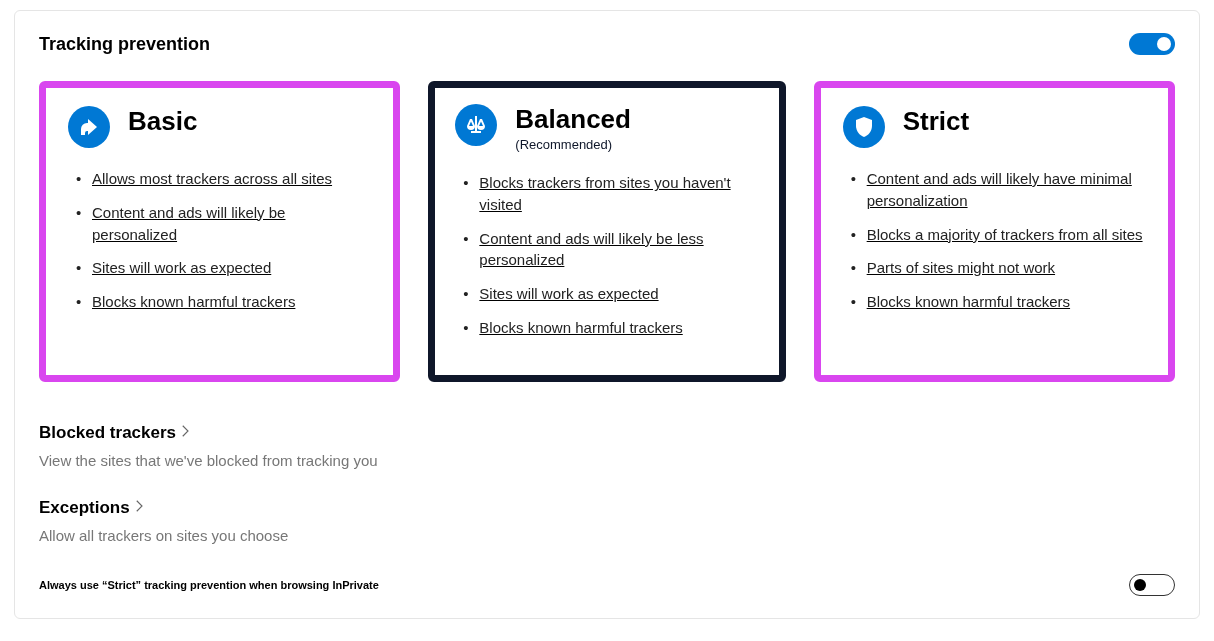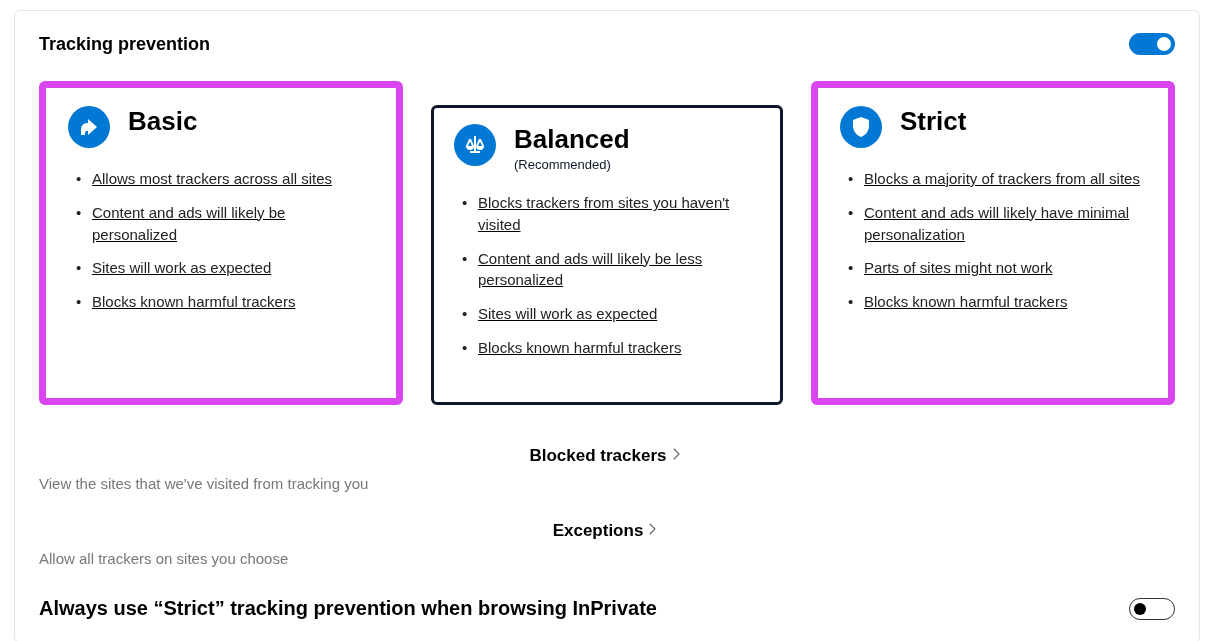--- a/index.html
+++ b/index.html
@@ -71,23 +71,22 @@
     }
     .card {
       flex: 1;
       border: 7px solid #d946ef;
       border-radius: 6px;
       padding: 18px 22px 43px 22px;
       cursor: pointer;
       min-height: 300px;
     }
     .card-selected {
-      border: 3px solid #0f172a;
+      border: 7px solid #0f172a;
       padding: 16px 20px 24px 20px;
-      margin-top: 24px;
     }
     .card-head {
       display: flex;
       align-items: flex-start;
       gap: 18px;
       margin-bottom: 20px;
     }
     .card-icon {
       width: 42px;
       height: 42px;
@@ -131,21 +130,21 @@
       color: #222;
     }
     .card li::before {
       content: "•";
       position: absolute;
       left: 8px;
       top: 0;
     }
     .link-row {
       display: flex;
-      justify-content: center;
+      justify-content: flex-start;
       align-items: center;
       padding: 10px 0 6px 0;
       cursor: pointer;
     }
     .link-title {
       font-size: 17px;
       font-weight: 600;
     }
     .link-desc {
       font-size: 15px;
@@ -163,21 +162,21 @@
       stroke-width: 1.5;
       fill: none;
     }
     .setting-row {
       display: flex;
       justify-content: space-between;
       align-items: center;
       padding: 12px 0 4px 0;
     }
     .setting-label {
-      font-size: 20px;
+      font-size: 11px;
       font-weight: 600;
     }
   </style>
 </head>
 <body>
 
 <div class="panel">
 
   <div class="header-row">
     <div class="section-title">Tracking prevention</div>
@@ -230,38 +229,38 @@
         <div class="card-icon">
           <svg viewBox="0 0 24 24">
               <path d="M12 2 L20 5 V11 C20 16 16.5 20.5 12 22 C7.5 20.5 4 16 4 11 V5 Z"></path>
             </svg>
         </div>
         <div class="card-title-block">
           <div class="card-title">Strict</div>
         </div>
       </div>
       <ul>
+        <li>Content and ads will likely have minimal personalization</li>
         <li>Blocks a majority of trackers from all sites</li>
-        <li>Content and ads will likely have minimal personalization</li>
         <li>Parts of sites might not work</li>
         <li>Blocks known harmful trackers</li>
       </ul>
     </div>
 
   </div>
 
   <div class="link-row">
     <div class="link-title">Blocked trackers</div>
     <div class="chevron">
       <svg viewBox="0 0 24 24">
           <polyline points="9 5 16 12 9 19"></polyline>
         </svg>
     </div>
   </div>
-  <div class="link-desc">View the sites that we've visited from tracking you</div>
+  <div class="link-desc">View the sites that we've blocked from tracking you</div>
 
   <div class="link-row">
     <div class="link-title">Exceptions</div>
     <div class="chevron">
       <svg viewBox="0 0 24 24">
           <polyline points="9 5 16 12 9 19"></polyline>
         </svg>
     </div>
   </div>
   <div class="link-desc">Allow all trackers on sites you choose</div>

